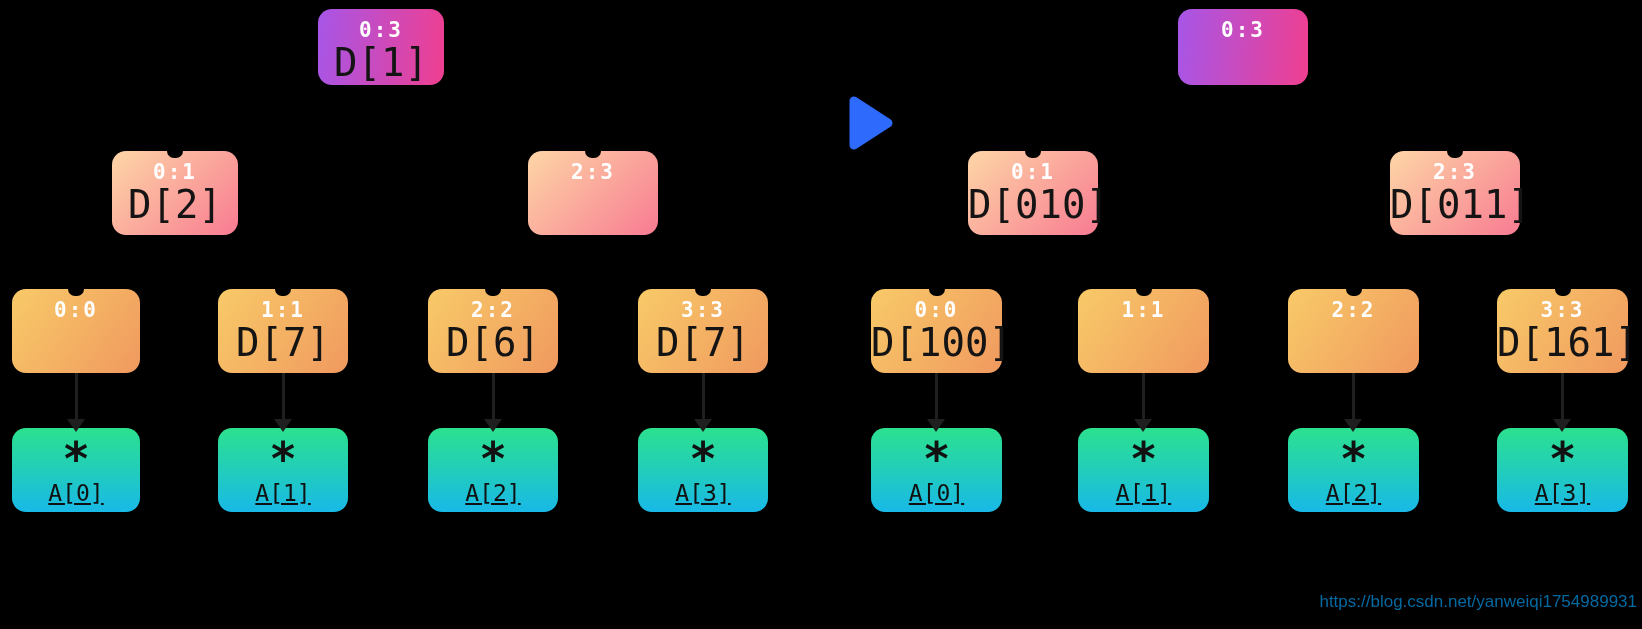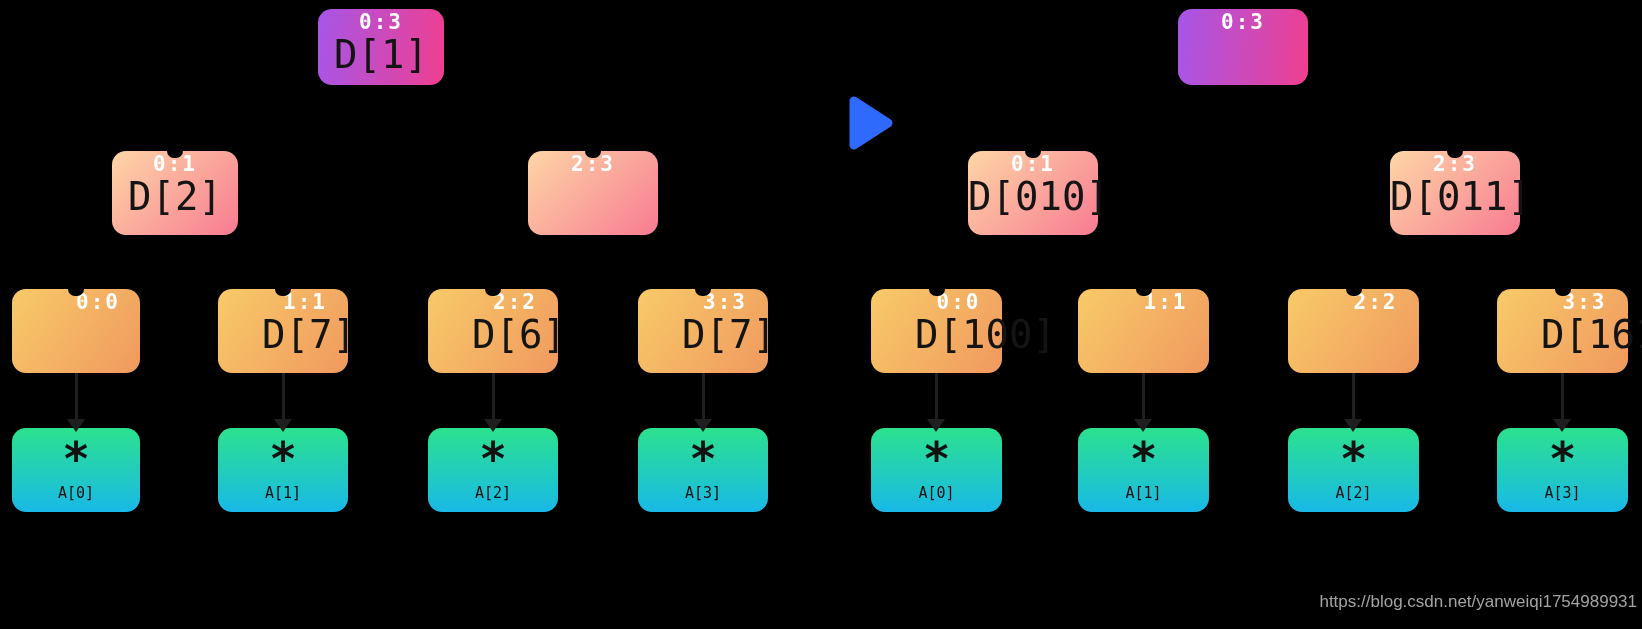--- a/index.html
+++ b/index.html
@@ -17,31 +17,31 @@
     position:absolute;
     border-radius:14px;
     text-align:center;
     box-sizing:border-box;
   }
   .node .range{
     color:#ffffff;
     font-weight:bold;
     font-size:21px;
     line-height:25px;
-    margin-top:1px;
+    margin-top:9px;
     letter-spacing:2px;
   }
   .node .label{
     color:#141414;
     font-size:39px;
     line-height:40px;
   }
   .root{background:linear-gradient(95deg,var(--root_gradient-0,#a756e8),var(--root_gradient-1,#ef3f90));}
   .mid{background:linear-gradient(135deg,var(--mid_gradient-0,#fdd6a6),var(--mid_gradient-1,#f87b92));}
-  .leaf{background:linear-gradient(125deg,var(--leaf_gradient-0,#f8ca68),var(--leaf_gradient-1,#f0995f));padding-left:44px;}
+  .leaf{background:linear-gradient(125deg,var(--leaf_gradient-0,#f8ca68),var(--leaf_gradient-1,#f0995f));}
 
   
   .notch{
     position:absolute;top:0;left:50%;
     transform:translateX(-50%);
     width:16px;height:7px;
     background:#000;
     border-radius:0 0 8px 8px;
   }
 
@@ -55,22 +55,23 @@
   }
   .acell .star{
     color:#111;
     font-size:46px;
     line-height:40px;
     margin-top:11px;
     font-weight:bold;
   }
   .acell .alabel{
     color:#111;
-    font-size:15px;
+    font-size:23px;
     line-height:28px;
+    text-decoration:underline;
   }
 
   
   .vedge{position:absolute;width:18px;top:373px;height:60px;}
   .vedge .vline{
     position:absolute;left:7.5px;top:0;
     width:3px;height:48px;
     background:var(--edge_color,#1f1f1f);
   }
   .vedge .vhead{
@@ -83,21 +84,21 @@
 
   
   .harrow{position:absolute;left:752px;top:88px;}
 
   
   .watermark{
     position:absolute;
     right:5px;top:592px;
     font-family:"Liberation Sans", sans-serif;
     font-size:17px;
-    color:#a3a3a3;
+    color:#0369a1;
   }
 </style>
 </head>
 <body>
 
 <div class="canvas">
 
   <div class="node root" style="left:318px;top:9px;width:126px;height:76px">
     <div class="range">0:3</div>
     <div class="label">D[1]</div>

